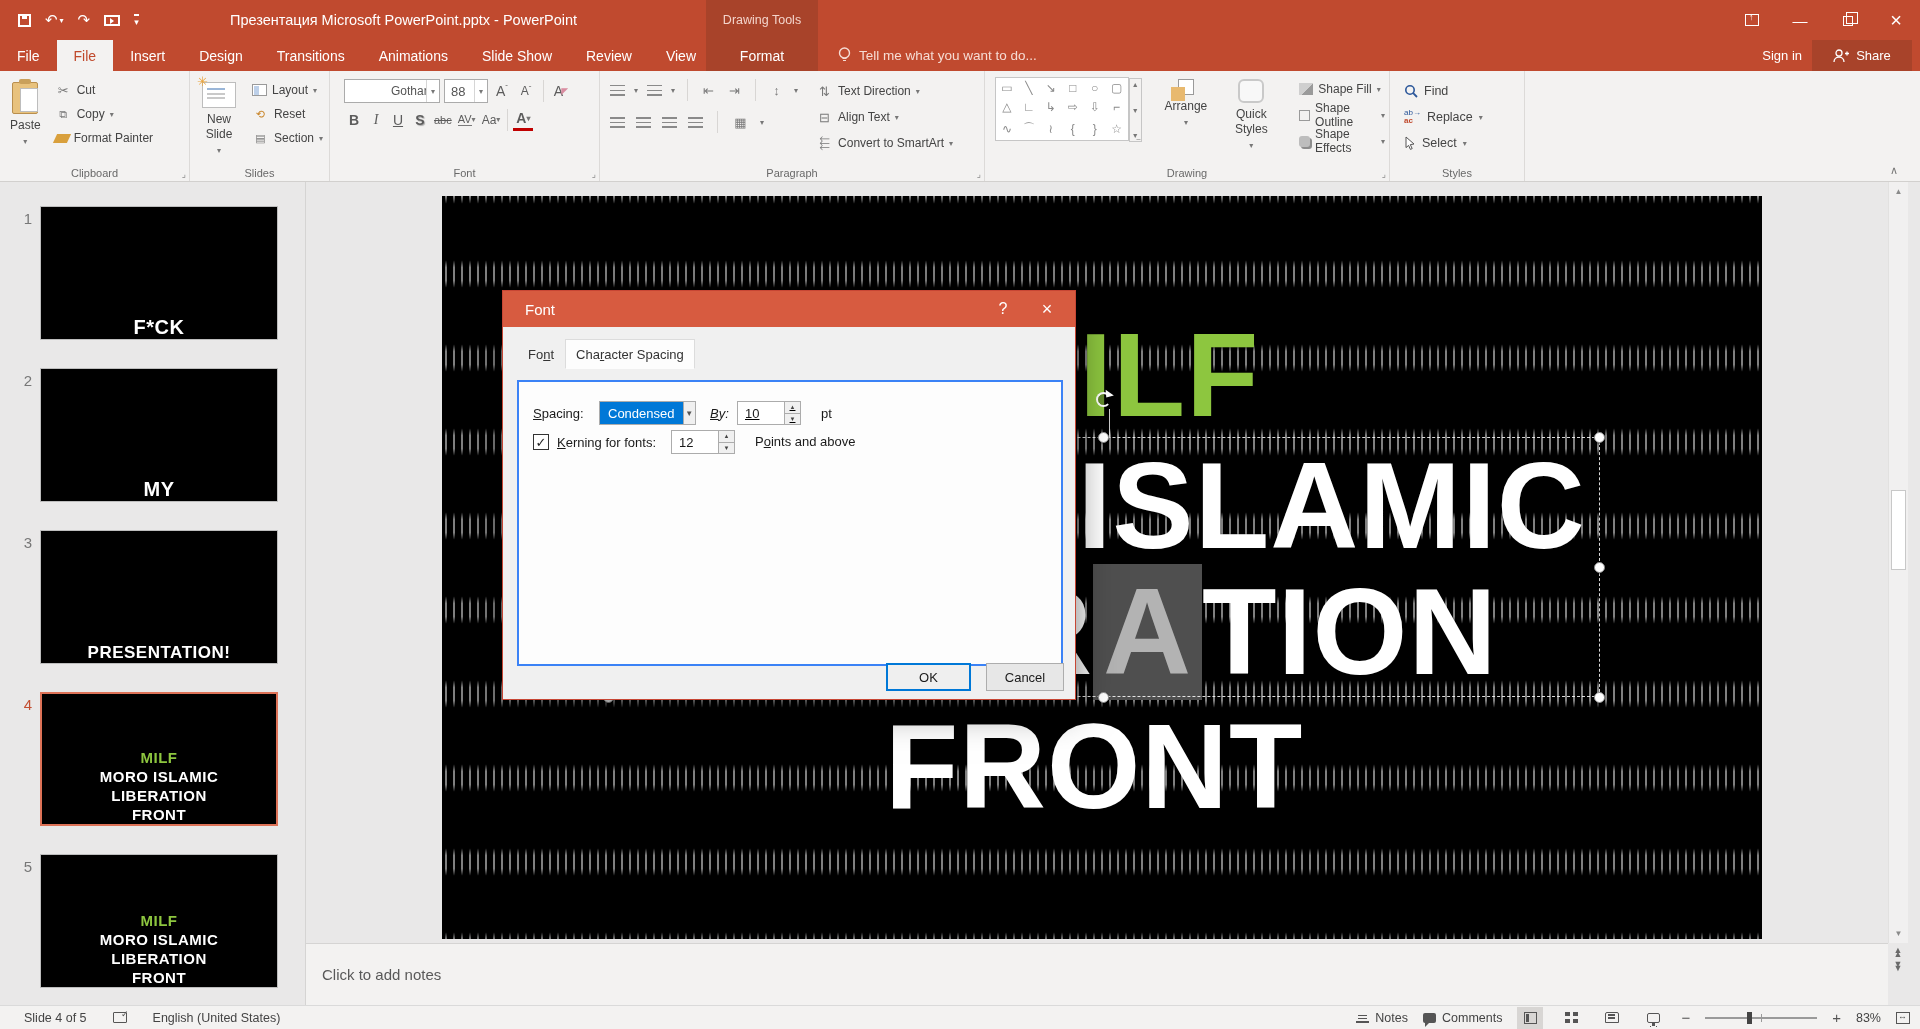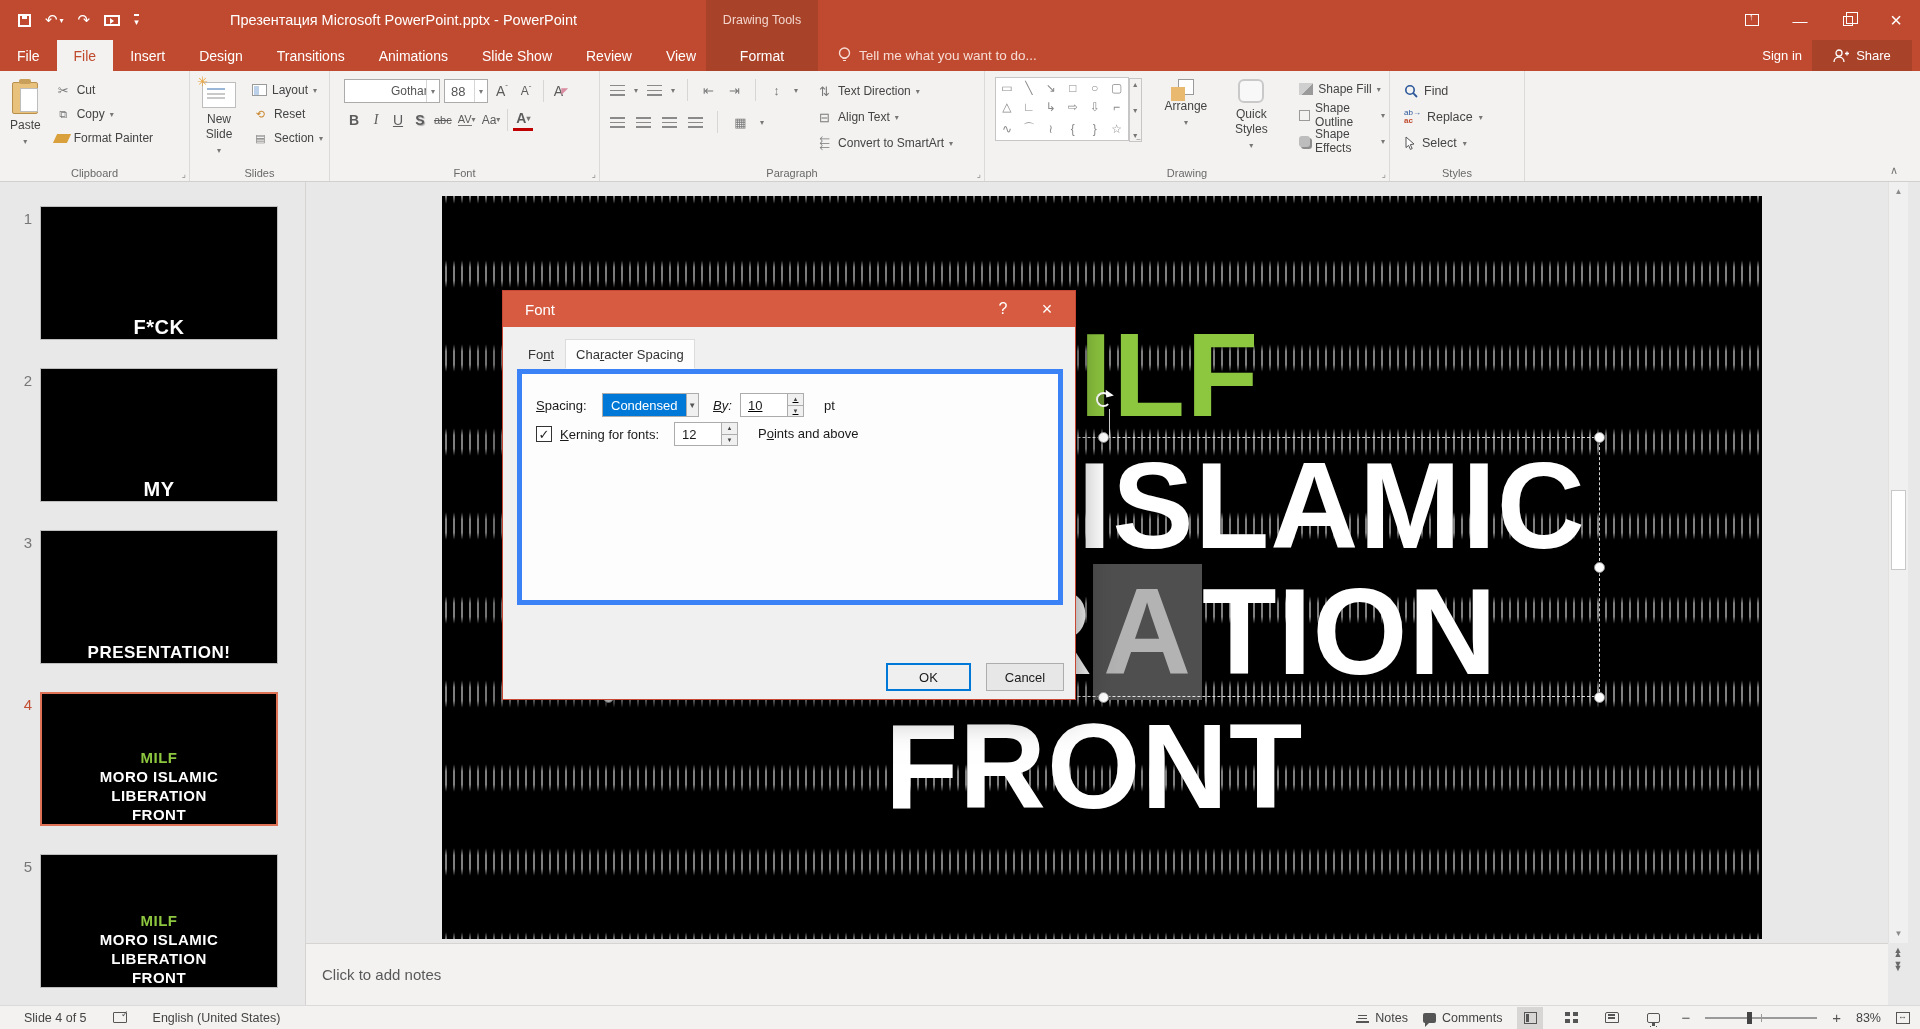--- a/index.html
+++ b/index.html
@@ -145,21 +145,21 @@
   .fit-icon:after { content:"↔"; position:absolute; left:1px; top:-2px; font-size:9px; color:#555; }
 
   
   #dialog { position:absolute; left:502px; top:290px; width:574px; height:410px; background:#F0F0F0; border:1px solid #C74634; box-shadow:0 10px 36px rgba(0,0,0,.5); z-index:50; }
   #dlg-title { height:36px; background:#D75B40; color:#fff; display:flex; align-items:center; padding-left:22px; font-size:15px; }
   .dlg-ctl { position:absolute; top:0; height:36px; width:40px; display:flex; align-items:center; justify-content:center; color:#fff; font-size:16px; }
   #dlg-help { right:52px; } #dlg-close { right:8px; }
   #dlg-tabs { position:absolute; left:14px; top:48px; display:flex; align-items:flex-end; font-size:13px; color:#333; z-index:2; }
   .dtab { padding:5px 10px 6px; border:1px solid transparent; }
   .dtab.on { background:#FDFDFD; border:1px solid #DCDCDC; border-bottom:1px solid #FDFDFD; padding-top:7px; }
-  #dlg-panel { position:absolute; left:14px; top:78px; width:546px; height:236px; border:5px solid #3b82f6; background:#FDFDFD; }
+  #dlg-panel { position:absolute; left:14px; top:89px; width:546px; height:286px; border:2px solid #3b82f6; background:#FDFDFD; }
   .drow { position:absolute; display:flex; align-items:center; font-size:13px; color:#1a1a1a; }
   .combo2 { display:flex; align-items:stretch; border:1px solid #ACACAC; background:#fff; height:24px; }
   .combo2 .val { background:#0078D7; color:#fff; display:flex; align-items:center; padding:0 8px; font-size:13px; }
   .combo2 .darr { width:20px; display:flex; align-items:center; justify-content:center; font-size:8px; color:#555; border-left:1px solid #ACACAC; background:#F0F0F0; }
   .spinbox { display:flex; border:1px solid #ACACAC; background:#fff; height:24px; }
   .spinbox .sval { width:46px; display:flex; align-items:center; padding-left:7px; font-size:13px; color:#1a1a1a; }
   .spinners { width:16px; display:flex; flex-direction:column; border-left:1px solid #ACACAC; }
   .spinners span { flex:1; display:flex; align-items:center; justify-content:center; font-size:6px; color:#444; background:#F0F0F0; }
   .spinners span:first-child { border-bottom:1px solid #ACACAC; }
   .chk { width:16px; height:16px; border:1px solid #333; background:#fff; display:flex; align-items:center; justify-content:center; font-size:13px; color:#222; margin-right:8px; }

